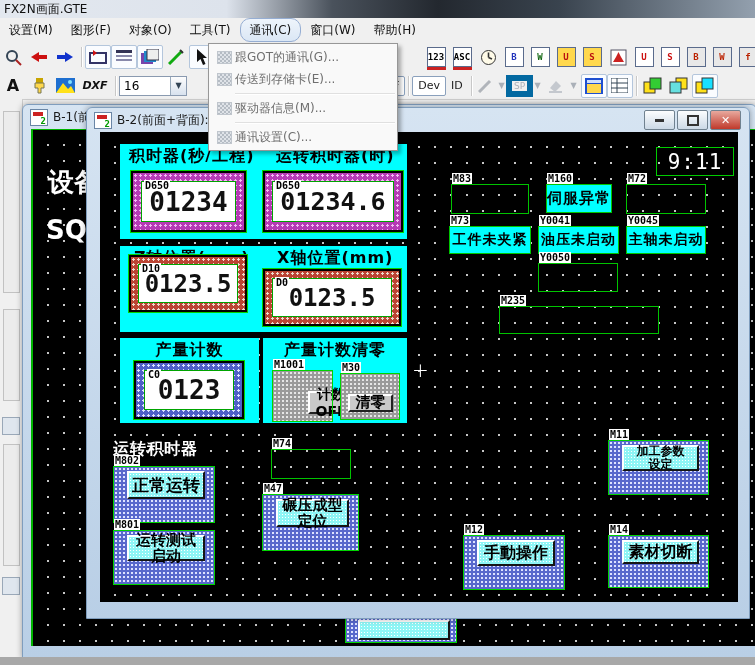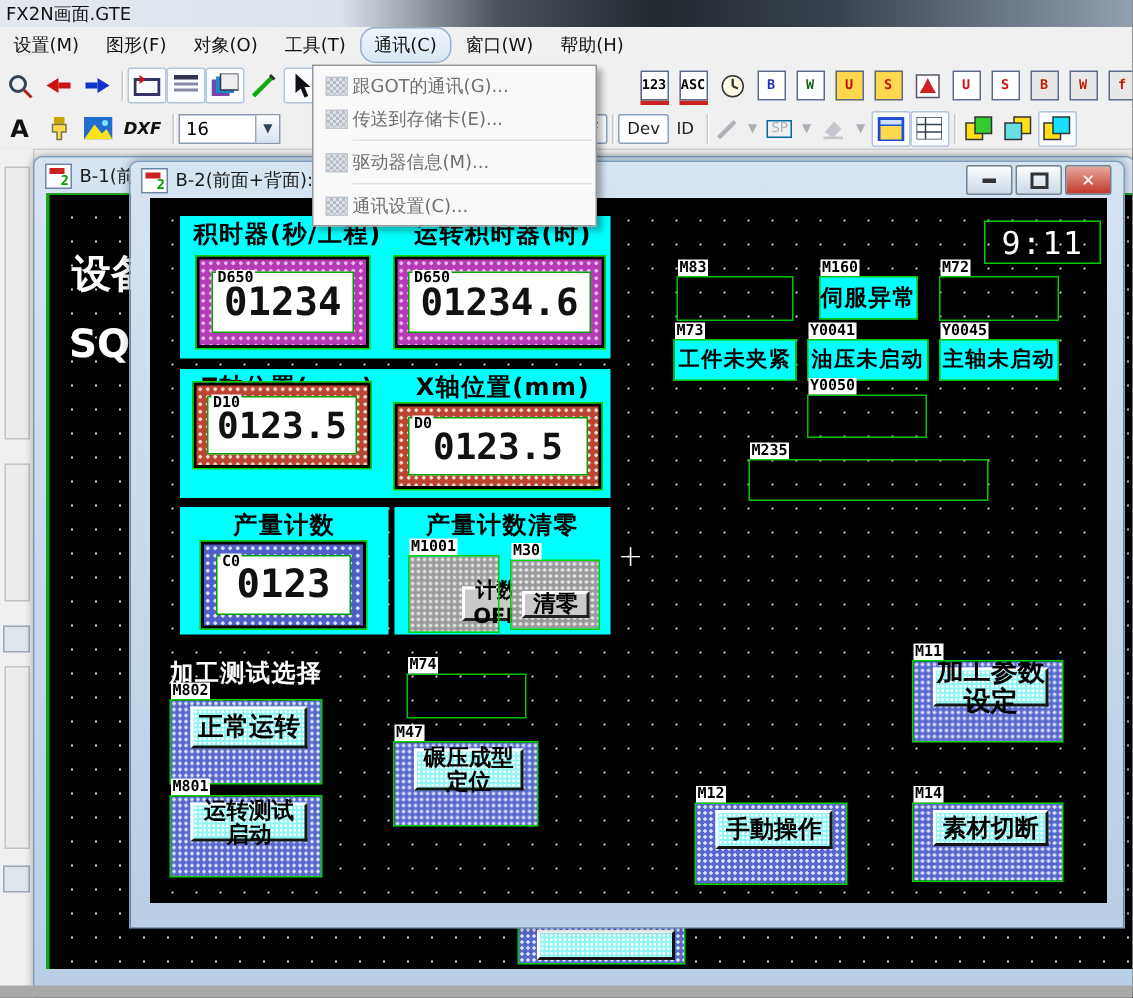--- a/index.html
+++ b/index.html
@@ -282,21 +282,21 @@
     <div class="tsep"></div>
     <div class="tbtn" style="width:20px">
       <svg width="14" height="14" viewBox="0 0 14 14">
           <line x1="1" y1="13" x2="12" y2="2" stroke="#b0b4ba" stroke-width="3"></line>
         </svg>
     </div>
     <div class="tbtn" style="width:14px">
         <span class="gray-ic" style="font-size:8px">▼</span>
       </div>
     <div class="tbtn" style="width:22px">
-        <span class="gray-ic" style="border:1px solid #0369a1;padding:0 2px;font-size:9px">SP</span>
+        <span class="gray-ic" style="border:6px solid #0369a1;padding:0 2px;font-size:9px">SP</span>
       </div>
     <div class="tbtn" style="width:14px">
         <span class="gray-ic" style="font-size:8px">▼</span>
       </div>
     <div class="tbtn" style="width:22px">
       <svg width="15" height="14" viewBox="0 0 15 14">
           <path d="M2 9 L8 2 L13 7 L7 13 Z" fill="#c4c8ce"></path>
           <rect x="1" y="12" width="13" height="2" fill="#c4c8ce"></rect>
         </svg>
     </div>
@@ -486,21 +486,21 @@
         <span>主轴未启动</span>
       </div>
 
       <div class="abs erect" style="left:438px;top:131px;width:80px;height:29px;">
         <span class="tag outer">Y0050</span>
       </div>
       <div class="abs erect" style="left:399px;top:174px;width:160px;height:28px;">
         <span class="tag outer">M235</span>
       </div>
 
-      <div class="abs wlabel" style="left:13px;top:307px;font-size:16px;letter-spacing:1px;">加工测试选择</div>
+      <div class="abs wlabel" style="left:13px;top:307px;font-size:16px;letter-spacing:1px;">运转积时器</div>
       <div class="abs cbtn" style="left:14px;top:335px;width:100px;height:55px;">
         <span class="tag outer">M802</span>
         <div class="cbtn-face" style="font-size:17px;">
             <span>正常运转</span>
           </div>
       </div>
       <div class="abs cbtn" style="left:14px;top:399px;width:100px;height:53px;">
         <span class="tag outer">M801</span>
         <div class="cbtn-face" style="font-size:15px;">
           <span>运转测试</span>
@@ -514,21 +514,21 @@
       <div class="abs cbtn" style="left:163px;top:363px;width:95px;height:55px;">
         <span class="tag outer">M47</span>
         <div class="cbtn-face" style="font-size:15px;">
           <span>碾压成型</span>
           <span>定位</span>
         </div>
       </div>
 
       <div class="abs cbtn" style="left:509px;top:309px;width:99px;height:53px;">
         <span class="tag outer">M11</span>
-        <div class="cbtn-face" style="font-size:18px;">
+        <div class="cbtn-face" style="font-size:12px;">
           <span>加工参数</span>
           <span>设定</span>
         </div>
       </div>
       <div class="abs cbtn" style="left:364px;top:404px;width:100px;height:53px;">
         <span class="tag outer">M12</span>
         <div class="cbtn-face" style="font-size:16px;">
             <span>手動操作</span>
           </div>
       </div>

